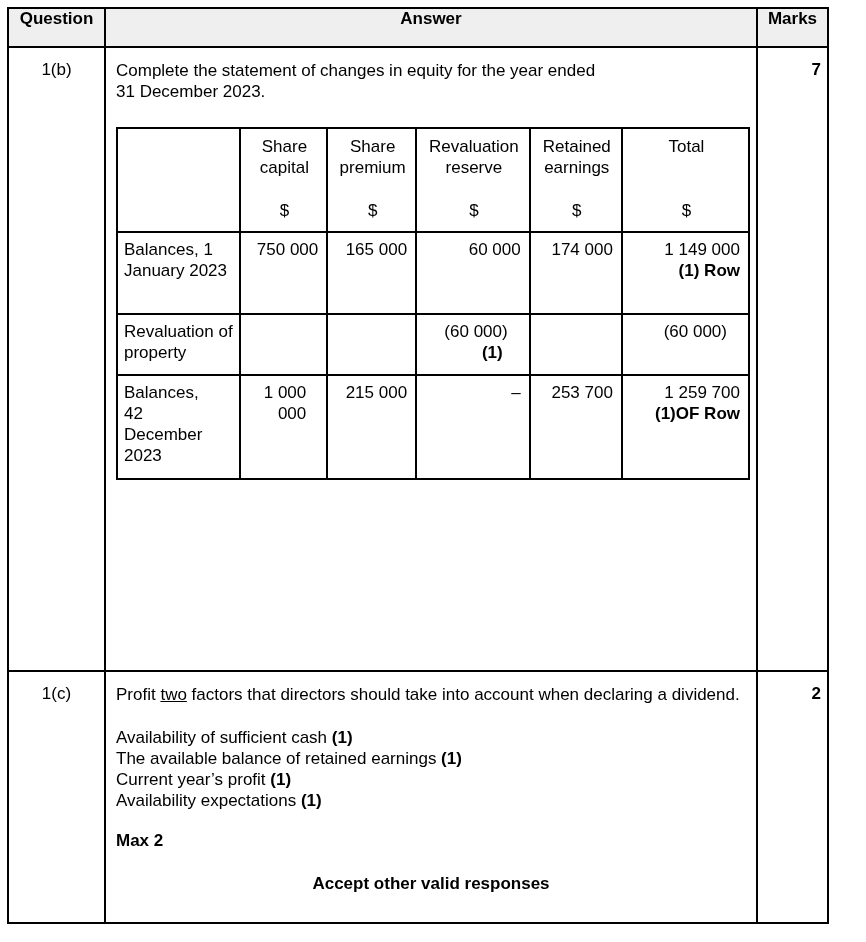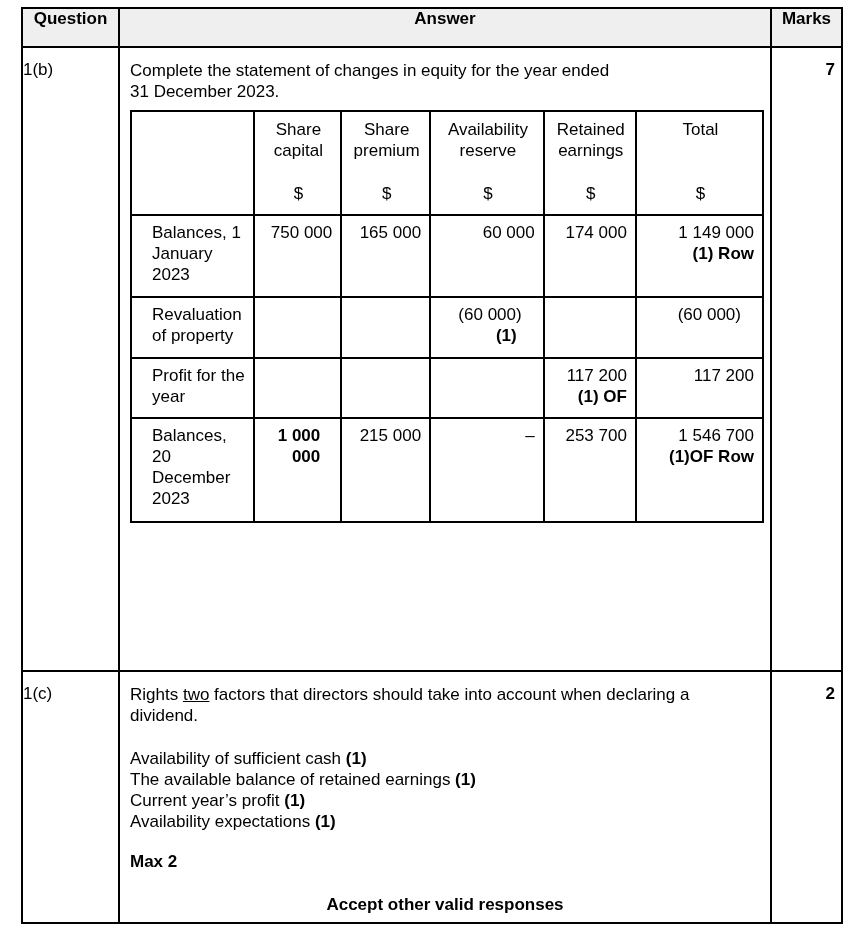--- a/index.html
+++ b/index.html
@@ -11,21 +11,21 @@
       width: 866px;
       height: 942px;
       position: relative;
       font-family: "Liberation Sans", "DejaVu Sans", sans-serif;
       color: #000;
       font-size: 17px;
       overflow: hidden;
     }
     .outer {
       position: absolute;
-      left: 21px;
+      left: 7px;
       top: 7px;
       width: 664px;
       border-collapse: collapse;
       table-layout: fixed;
     }
     .outer > tbody > tr > td,
     .outer > thead > tr > th {
       border: 2px solid #000;
       vertical-align: top;
       padding: 0;
@@ -34,20 +34,21 @@
       background: #efefef;
       height: 37px;
       font-weight: bold;
       font-size: 17px;
       vertical-align: middle;
     }
     .col-q { width: 97px; }
     .col-a { width: 652px; }
     .col-m { width: 71px; }
     .q-cell {
+      text-align: center;
       padding-top: 12px !important;
       font-size: 17px;
       border-radius: 31px;
     }
     .m-cell {
       text-align: right;
       font-weight: bold;
       padding-top: 12px !important;
       padding-right: 6px !important;
     }
@@ -57,39 +58,39 @@
     .prompt {
       font-weight: normal;
       line-height: 21px;
       margin: 0;
     }
     .prompt u { text-decoration: underline; }
     .row-b { height: 624px; }
     .row-c { height: 252px; }
 
     .inner {
-      margin-top: 8px;
+      margin-top: 25px;
       border-collapse: collapse;
       table-layout: fixed;
       width: 634px;
       border-radius: 28px;
     }
     .inner td, .inner th {
       border: 2px solid #000;
       vertical-align: top;
       font-size: 17px;
       line-height: 21px;
       padding: 6px 4px 6px 6px;
       font-weight: normal;
     }
     .inner th { text-align: center; padding-top: 7px; }
     .inner th .dollar { display: block; margin-top: 22px; }
     .inner td.num { text-align: right; padding-right: 8px; }
     .inner td.num.tight { padding-right: 21px; }
-    .inner td.lbl { text-align: left; padding-left: 20px; }
+    .inner td.lbl { text-align: left; padding-left: 6px; }
     .mark { font-weight: bold; display: block; }
     .ic0 { width: 109px; }
     .ic1 { width: 78px; }
     .ic2 { width: 79px; }
     .ic3 { width: 101px; }
     .ic4 { width: 82px; }
     .ic5 { width: 113px; }
     .inner tr.h-head { height: 104px; }
     .inner tr.h-r1 { height: 82px; }
     .inner tr.h-r2 { height: 60px; }
@@ -153,21 +154,21 @@
               <span>Share</span><br>
               <span>capital</span>
               <span class="dollar">$</span>
             </th>
             <th>
               <span>Share</span><br>
               <span>premium</span>
               <span class="dollar">$</span>
             </th>
             <th>
-              <span>Availability</span><br>
+              <span>Revaluation</span><br>
               <span>reserve</span>
               <span class="dollar">$</span>
             </th>
             <th>
               <span>Retained</span><br>
               <span>earnings</span>
               <span class="dollar">$</span>
             </th>
             <th>
               <span>Total</span><br>
@@ -189,52 +190,44 @@
           <tr class="h-r3">
             <td class="lbl">Revaluation of property</td>
             <td class="num"><span></span><span class="mark"></span></td>
             <td class="num"><span></span><span class="mark"></span></td>
             <td class="num tight"><span>(60 000)</span><span class="mark" style="padding-right:5px">(1)</span></td>
             <td class="num"><span></span><span class="mark"></span></td>
             <td class="num tight"><span>(60 000)</span><span class="mark"></span></td>
           </tr>
 
 
-          <tr class="h-r5">
-            <td class="lbl">Profit for the year</td>
-            <td class="num"><span></span><span class="mark"></span></td>
-            <td class="num"><span></span><span class="mark"></span></td>
-            <td class="num"><span></span><span class="mark"></span></td>
-            <td class="num"><span>117 200</span><span class="mark">(1) OF</span></td>
-            <td class="num"><span>117 200</span><span class="mark"></span></td>
-          </tr>
 
           <tr class="h-r6">
             <td class="lbl">
               <span>Balances,</span><br>
-              <span>20</span><br>
+              <span>42</span><br>
               <span>December</span><br>
               <span>2023</span>
             </td>
-            <td class="num" style="padding-right:20px;padding-left:0;font-weight:bold;"><span>1 000 000</span><span class="mark"></span></td>
+            <td class="num" style="padding-right:20px;padding-left:0;"><span>1 000 000</span><span class="mark"></span></td>
             <td class="num"><span>215 000</span><span class="mark"></span></td>
             <td class="num"><span>–</span><span class="mark"></span></td>
             <td class="num"><span>253 700</span><span class="mark"></span></td>
-            <td class="num"><span>1 546 700</span><span class="mark">(1)OF Row</span></td>
+            <td class="num"><span>1 259 700</span><span class="mark">(1)OF Row</span></td>
           </tr>
         </tbody>
           </table>
       </td>
       <td class="m-cell">7</td>
     </tr>
 
     <tr class="row-c">
       <td class="q-cell">1(c)</td>
       <td class="a-cell">
-        <p class="prompt"><span>Rights </span><u>two</u><span> factors that directors should take into account when declaring a dividend.</span></p>
+        <p class="prompt"><span>Profit </span><u>two</u><span> factors that directors should take into account when declaring a dividend.</span></p>
         <div class="resp">
           <div><span>Availability of sufficient cash </span><b>(1)</b></div>
           <div><span>The available balance of retained earnings </span><b>(1)</b></div>
           <div><span>Current year’s profit </span><b>(1)</b></div>
           <div><span>Availability expectations </span><b>(1)</b></div>
         </div>
         <div class="note-bold">Max 2</div>
         <div class="note-bold second">Accept other valid responses</div>
       </td>
       <td class="m-cell">2</td>

